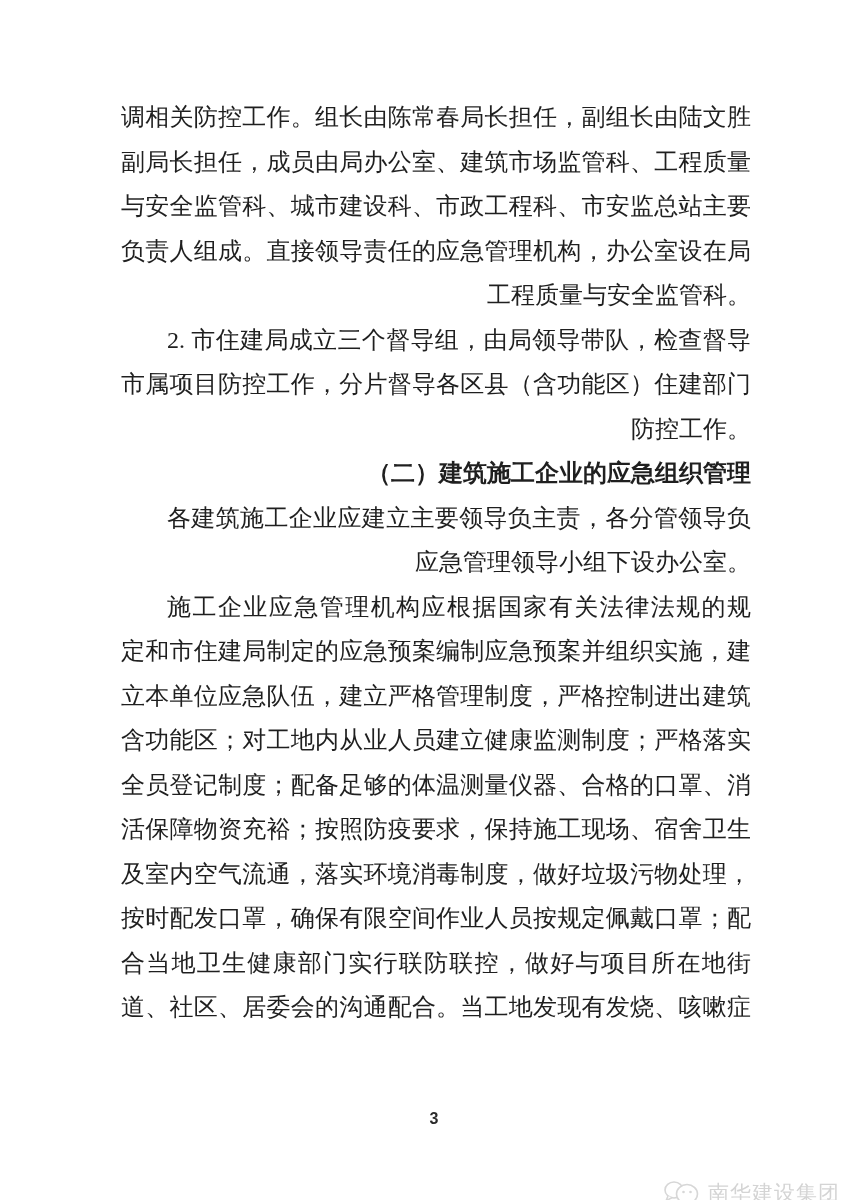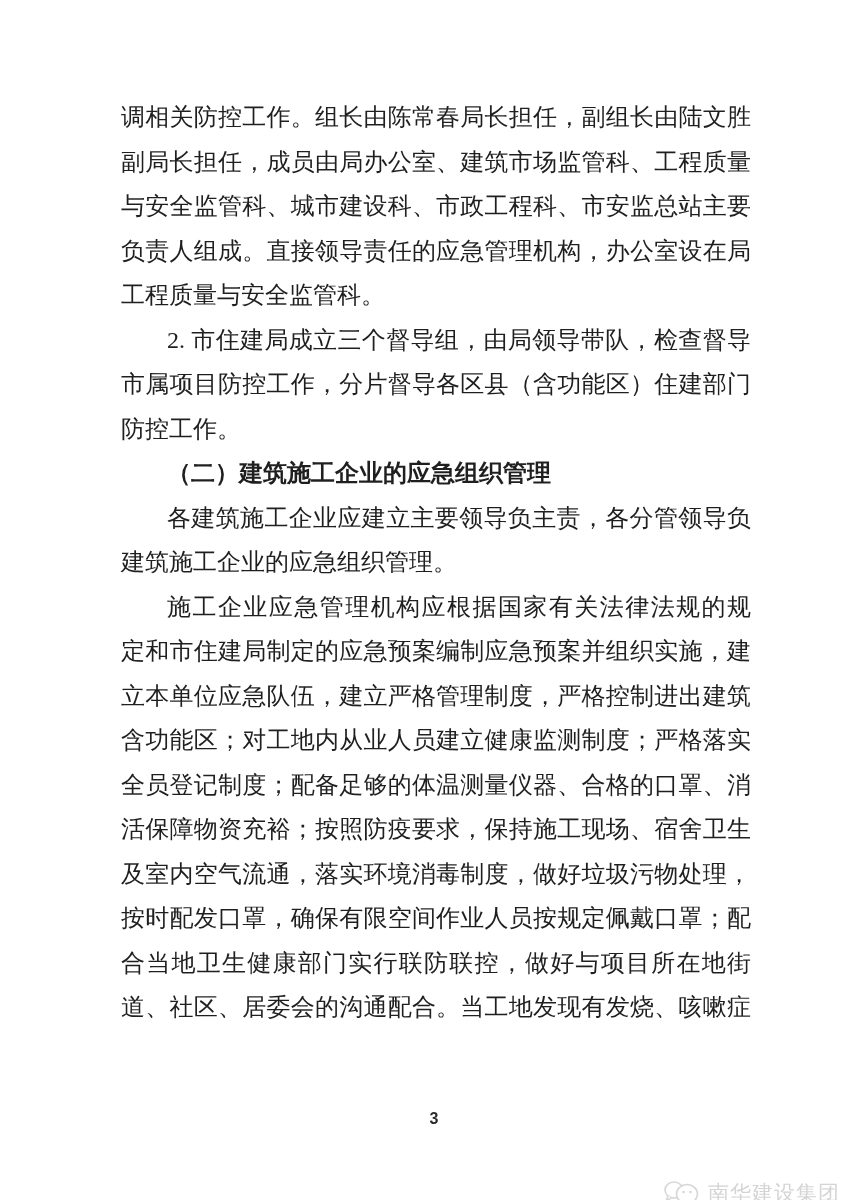--- a/index.html
+++ b/index.html
@@ -20,21 +20,21 @@
     position: absolute;
     left: 121px;
     top: 95px;
     width: 630px;
     color: #1f1f1f;
     font-size: 24px;
   }
   .line {
     height: 44.5px;
     line-height: 44.5px;
-    text-align: left;
+    text-align: right;
   }
   .line.justify {
     text-align: justify;
     text-align-last: justify;
     text-justify: inter-character;
   }
   .line.indent {
     padding-left: 46px;
   }
   .line.bold {
@@ -79,21 +79,21 @@
       <div class="line justify">调相关防控工作。组长由陈常春局长担任，副组长由陆文胜</div>
       <div class="line justify">副局长担任，成员由局办公室、建筑市场监管科、工程质量</div>
       <div class="line justify">与安全监管科、城市建设科、市政工程科、市安监总站主要</div>
       <div class="line justify">负责人组成。直接领导责任的应急管理机构，办公室设在局</div>
       <div class="line">工程质量与安全监管科。</div>
       <div class="line justify indent">2. 市住建局成立三个督导组，由局领导带队，检查督导</div>
       <div class="line justify">市属项目防控工作，分片督导各区县（含功能区）住建部门</div>
       <div class="line">防控工作。</div>
       <div class="line indent bold">（二）建筑施工企业的应急组织管理</div>
       <div class="line justify indent">各建筑施工企业应建立主要领导负主责，各分管领导负</div>
-      <div class="line">建筑施工企业的应急组织管理。</div>
+      <div class="line">应急管理领导小组下设办公室。</div>
       <div class="line justify indent">施工企业应急管理机构应根据国家有关法律法规的规</div>
       <div class="line justify">定和市住建局制定的应急预案编制应急预案并组织实施，建</div>
       <div class="line justify">立本单位应急队伍，建立严格管理制度，严格控制进出建筑</div>
       <div class="line justify">含功能区；对工地内从业人员建立健康监测制度；严格落实</div>
       <div class="line justify">全员登记制度；配备足够的体温测量仪器、合格的口罩、消</div>
       <div class="line justify">活保障物资充裕；按照防疫要求，保持施工现场、宿舍卫生</div>
       <div class="line justify">及室内空气流通，落实环境消毒制度，做好垃圾污物处理，</div>
       <div class="line justify">按时配发口罩，确保有限空间作业人员按规定佩戴口罩；配</div>
       <div class="line justify">合当地卫生健康部门实行联防联控，做好与项目所在地街</div>
       <div class="line justify">道、社区、居委会的沟通配合。当工地发现有发烧、咳嗽症</div>

